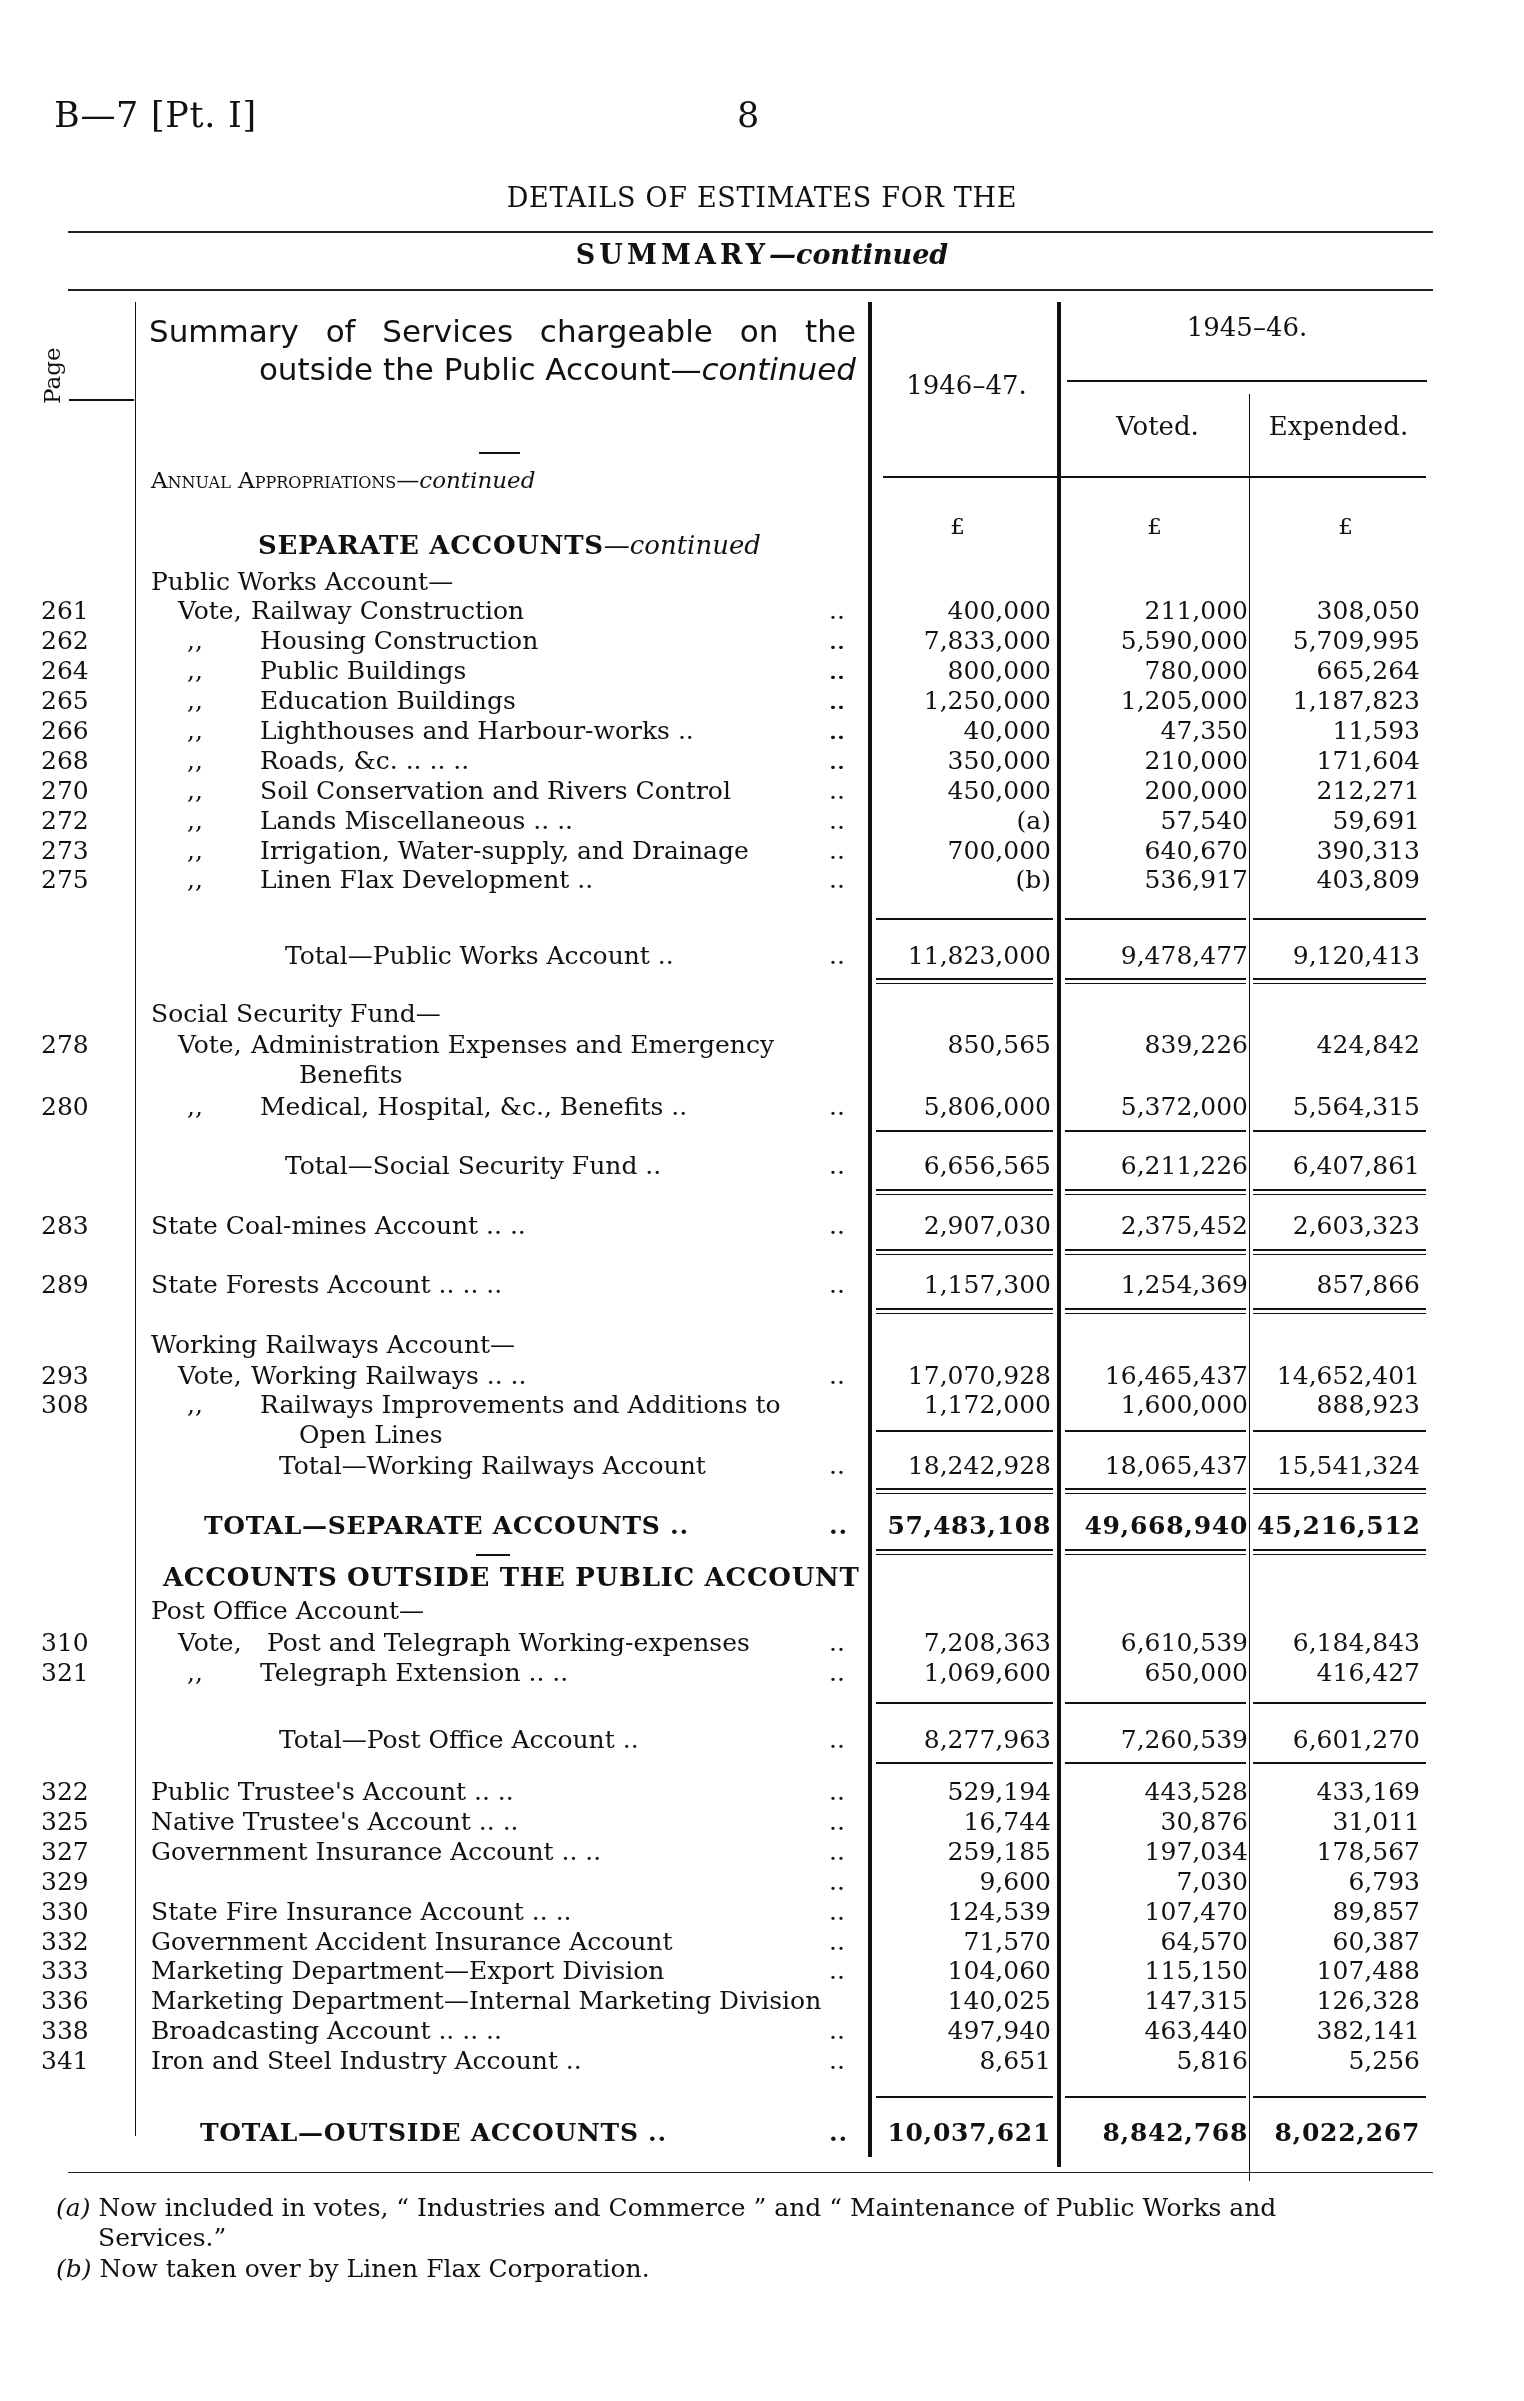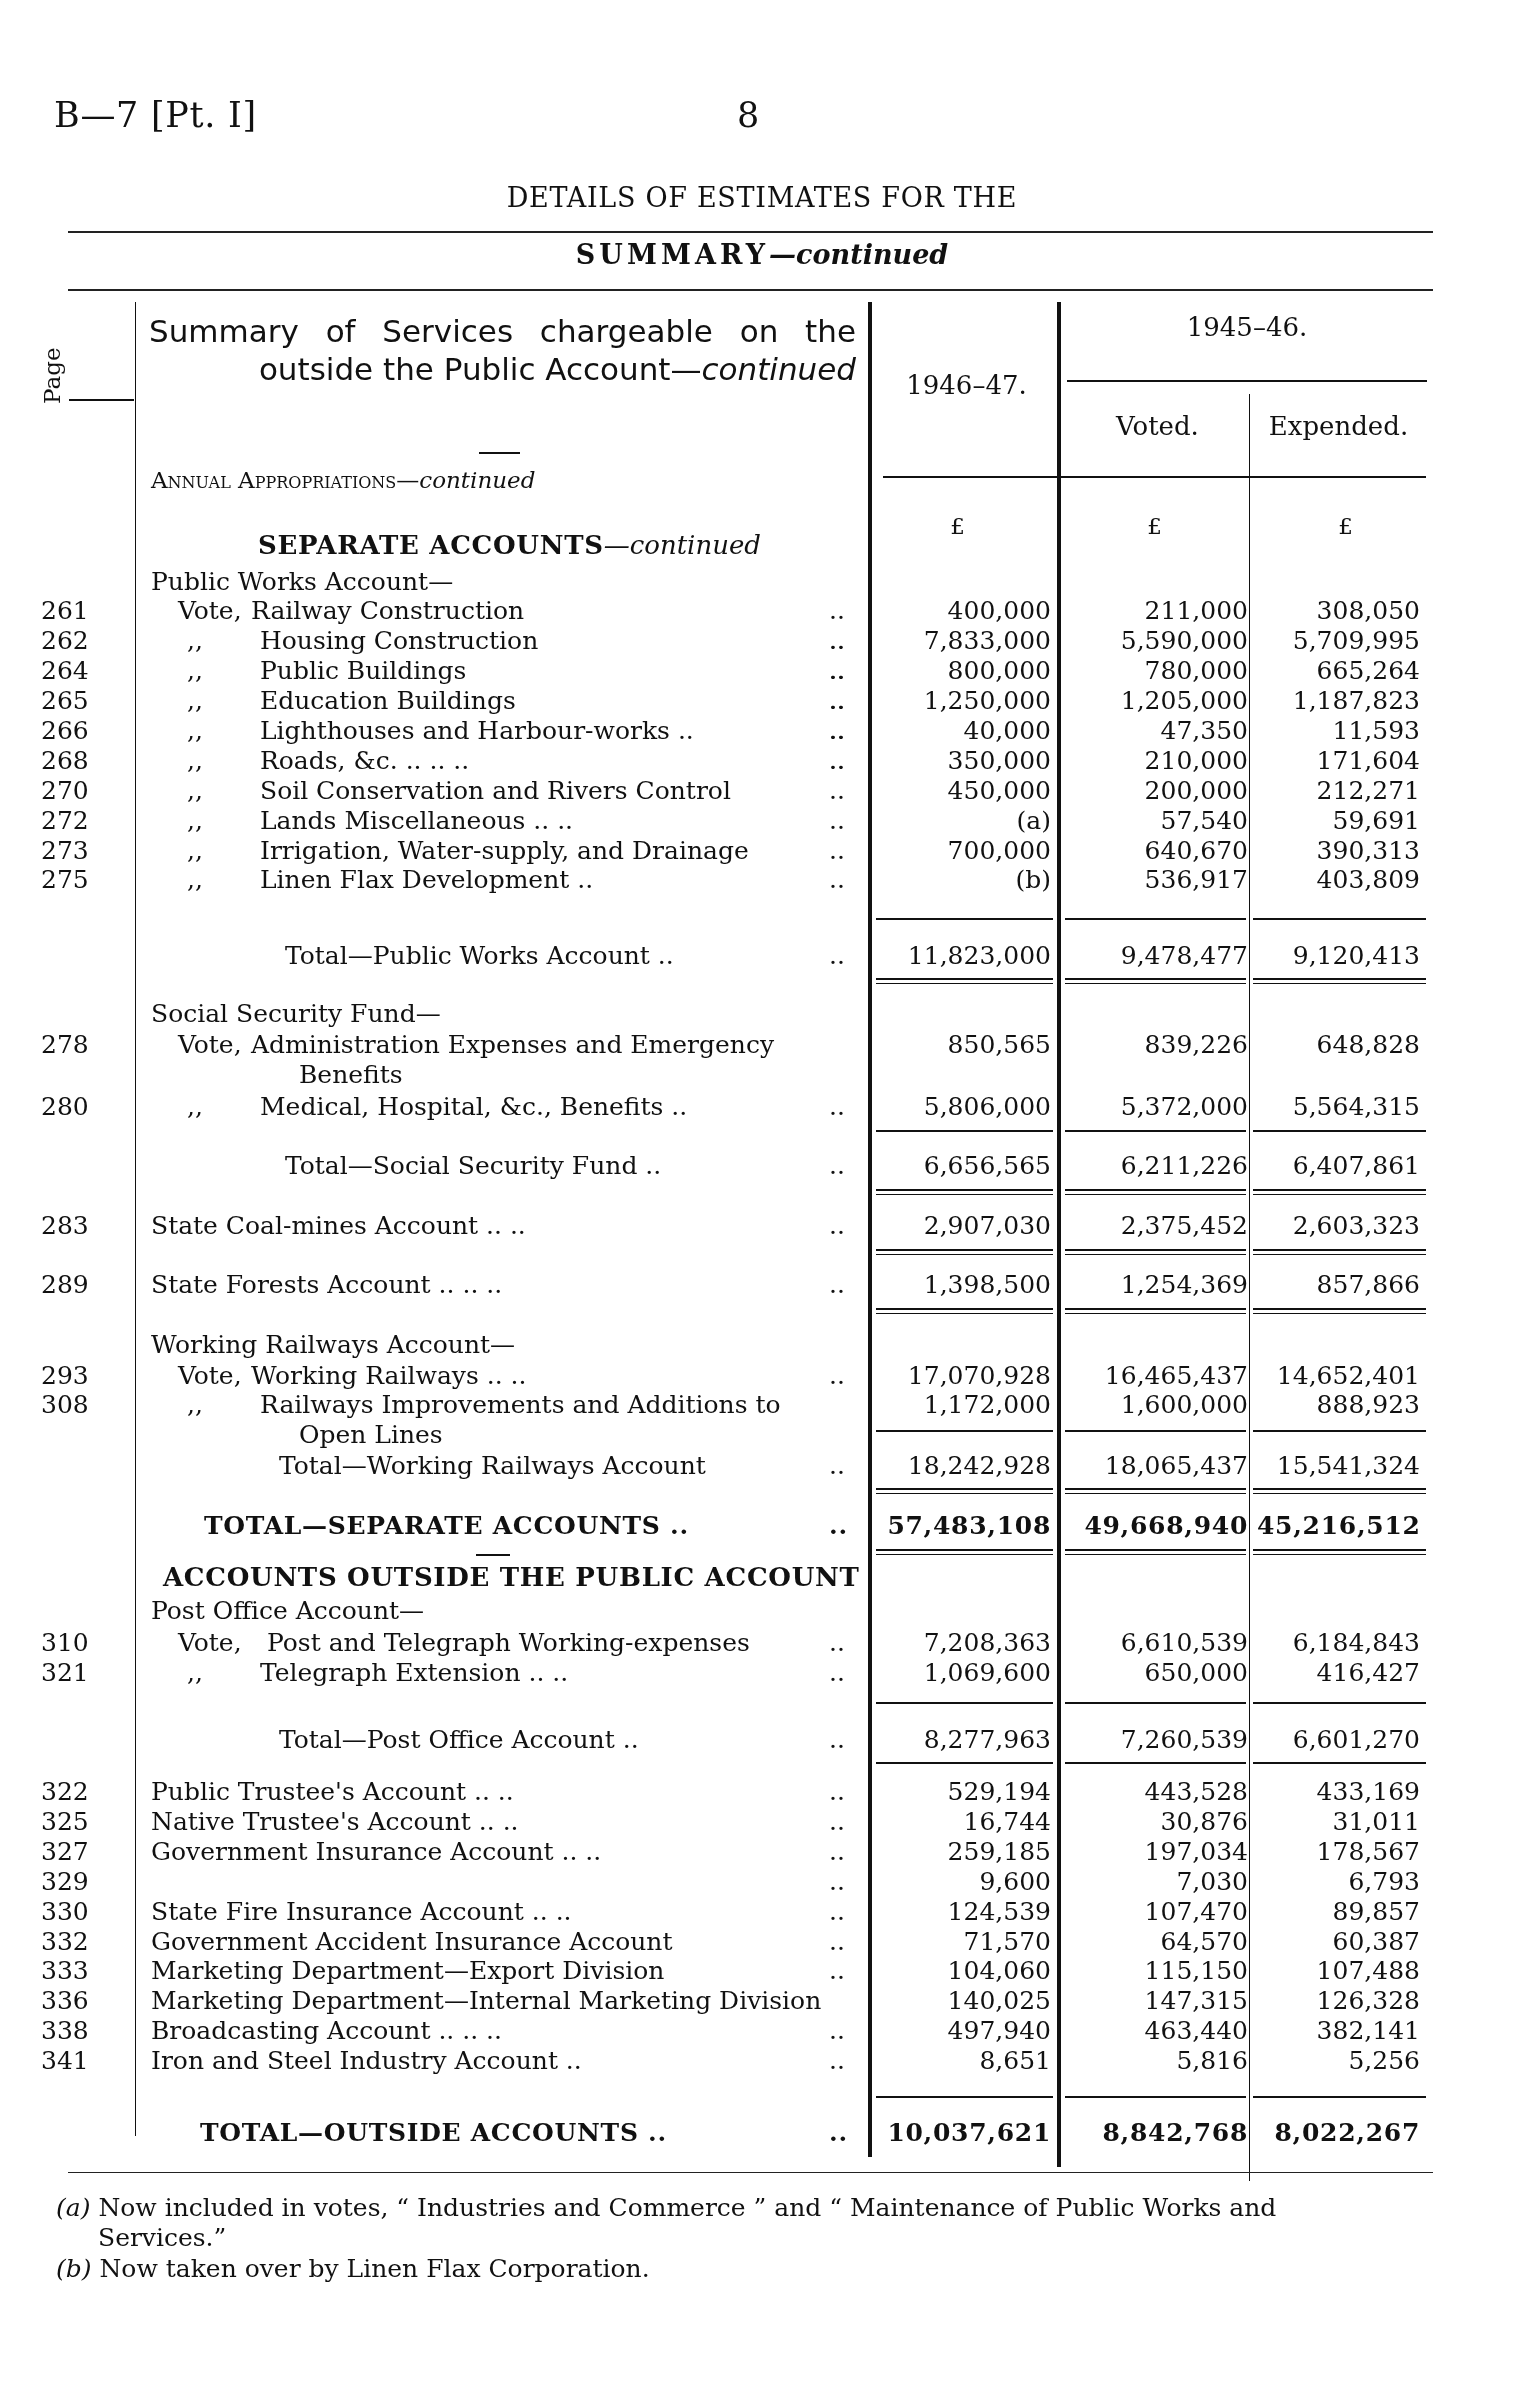--- a/index.html
+++ b/index.html
@@ -198,21 +198,21 @@
     <div class="hseg double" style="left:1253px; top:978px; width:173px"></div>
     <div class="row" style="top:999px">
       <span class="desc">Social Security Fund—</span>
     </div>
     <div class="row" style="top:1030px">
       <span class="pg">278</span>
       <span class="desc" style="left:178px">Vote,</span>
       <span class="desc" style="left:251px">Administration  Expenses  and  Emergency</span>
       <span class="num n1">850,565</span>
       <span class="num n2">839,226</span>
-      <span class="num n3">648,828</span>
+      <span class="num n3">424,842</span>
     </div>
     <div class="row" style="top:1060px">
       <span class="desc" style="left:299px">Benefits</span>
     </div>
     <div class="row" style="top:1092px">
       <span class="pg">280</span>
       <span class="desc" style="left:187px">,,</span>
       <span class="desc" style="left:260px">Medical, Hospital, &amp;c., Benefits ..</span>
       <span class="dots">..</span>
       <span class="num n1">5,806,000</span>
@@ -240,21 +240,21 @@
       <span class="num n2">2,375,452</span>
       <span class="num n3">2,603,323</span>
     </div>
     <div class="hseg double" style="left:876px; top:1249px; width:177px"></div>
     <div class="hseg double" style="left:1065px; top:1249px; width:181px"></div>
     <div class="hseg double" style="left:1253px; top:1249px; width:173px"></div>
     <div class="row" style="top:1270px">
       <span class="pg">289</span>
       <span class="desc" style="left:151px">State Forests Account ..        ..        ..</span>
       <span class="dots">..</span>
-      <span class="num n1">1,398,500</span>
+      <span class="num n1">1,157,300</span>
       <span class="num n2">1,254,369</span>
       <span class="num n3">857,866</span>
     </div>
     <div class="hseg double" style="left:876px; top:1308px; width:177px"></div>
     <div class="hseg double" style="left:1065px; top:1308px; width:181px"></div>
     <div class="hseg double" style="left:1253px; top:1308px; width:173px"></div>
     <div class="row" style="top:1330px">
       <span class="desc">Working Railways Account—</span>
     </div>
     <div class="row" style="top:1361px">

